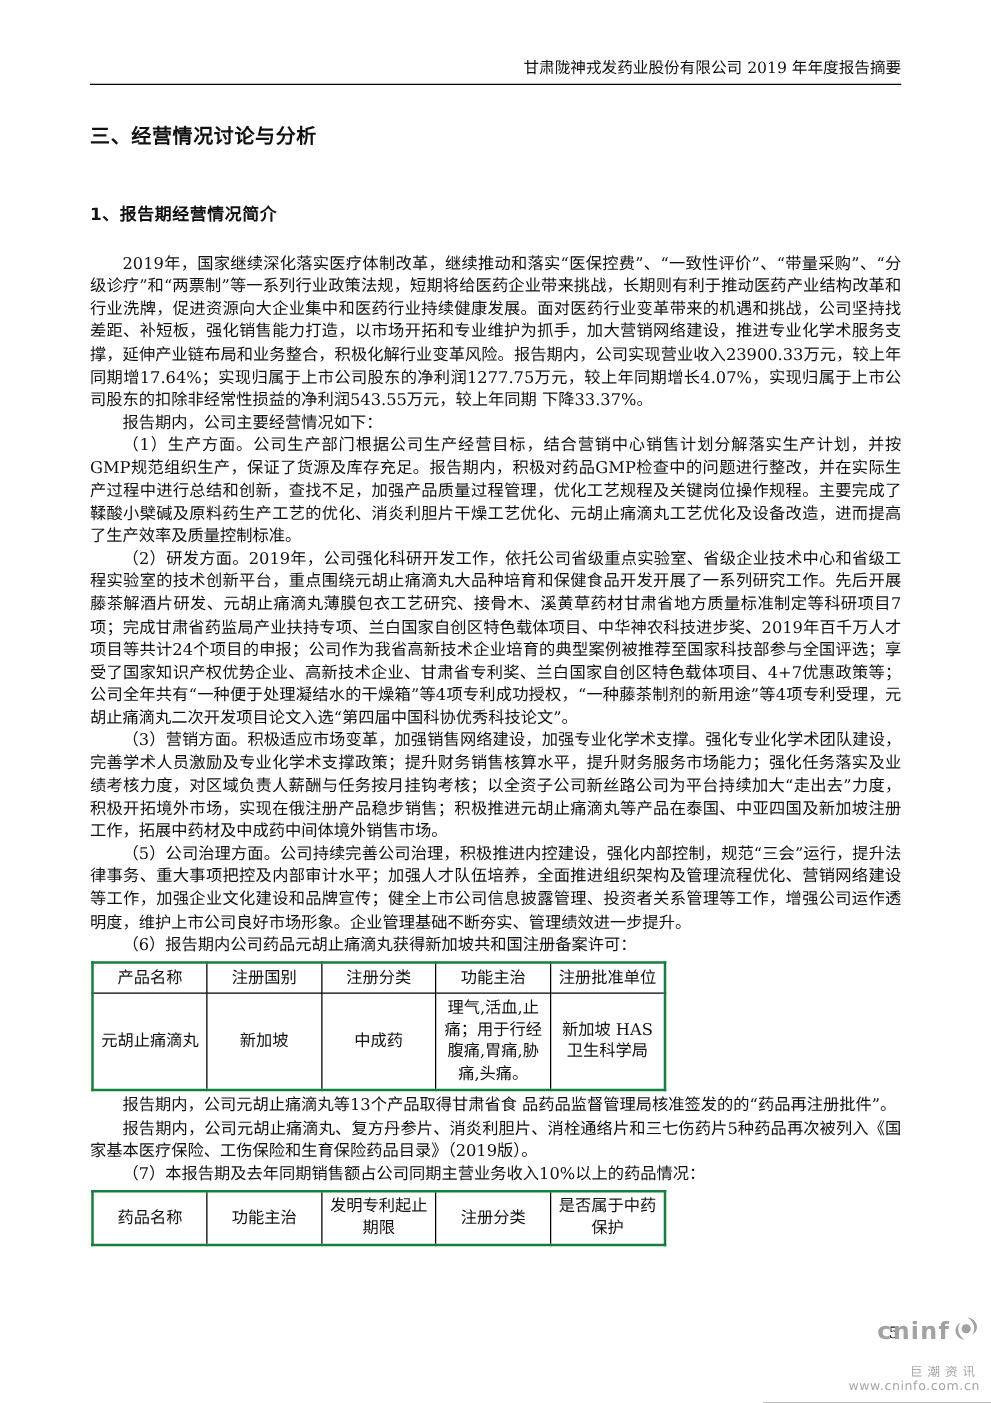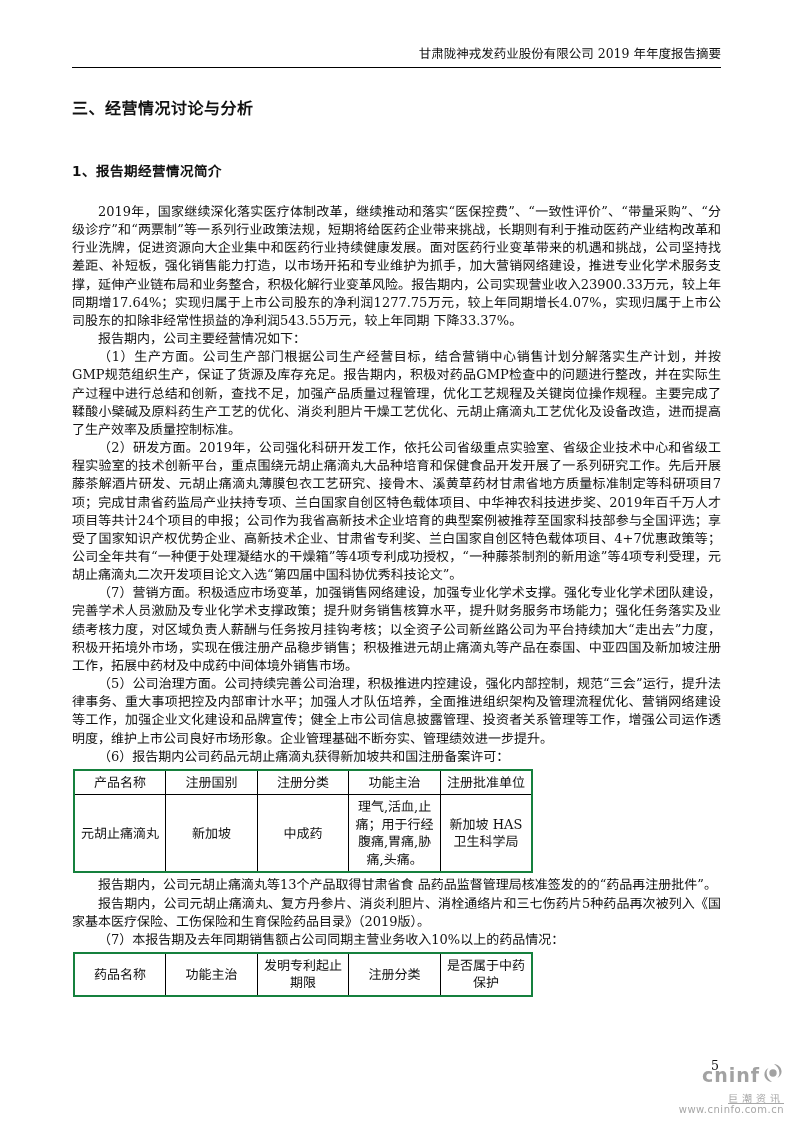--- a/index.html
+++ b/index.html
@@ -41,21 +41,21 @@
   .page-num {
     position:absolute; right:74px; bottom:49px; font-size:12.5px; color:#111;
   }
   .watermark {
     position:absolute; right:9px; bottom:7px; text-align:right;
     font-family:"DejaVu Sans","Liberation Sans",sans-serif; color:#a6a6a6;
     line-height:1.1;
   }
   .watermark .brand-row { display:flex; align-items:center; justify-content:flex-end; gap:2px; }
   .watermark .brand { font-size:19px; font-weight:bold; letter-spacing:1px; color:#a2a2a2;text-align:right; }
-  .watermark .cn-name { font-size:10px; letter-spacing:4px; margin-top:6px;text-decoration:underline; }
+  .watermark .cn-name { font-size:10px; letter-spacing:4px; margin-top:16px; }
   .watermark .url { font-size:10px; letter-spacing:0.5px; margin-top:0; }
   .swirl-icon { display:inline-block; }
 </style>
 </head>
 <body>
 
 <div class="page">
 
   <div class="doc-header">
     <span>甘肃陇神戎发药业股份有限公司 2019 年年度报告摘要</span>
@@ -63,21 +63,21 @@
 
   <div class="section-title">三、经营情况讨论与分析</div>
 
   <div class="sub-title">1、报告期经营情况简介</div>
 
   <div class="body-text">
     <p>2019年，国家继续深化落实医疗体制改革，继续推动和落实“医保控费”、“一致性评价”、“带量采购”、“分级诊疗”和“两票制”等一系列行业政策法规，短期将给医药企业带来挑战，长期则有利于推动医药产业结构改革和行业洗牌，促进资源向大企业集中和医药行业持续健康发展。面对医药行业变革带来的机遇和挑战，公司坚持找差距、补短板，强化销售能力打造，以市场开拓和专业维护为抓手，加大营销网络建设，推进专业化学术服务支撑，延伸产业链布局和业务整合，积极化解行业变革风险。报告期内，公司实现营业收入23900.33万元，较上年同期增17.64%；实现归属于上市公司股东的净利润1277.75万元，较上年同期增长4.07%，实现归属于上市公司股东的扣除非经常性损益的净利润543.55万元，较上年同期 下降33.37%。</p>
     <p>报告期内，公司主要经营情况如下：</p>
     <p>（1）生产方面。公司生产部门根据公司生产经营目标，结合营销中心销售计划分解落实生产计划，并按GMP规范组织生产，保证了货源及库存充足。报告期内，积极对药品GMP检查中的问题进行整改，并在实际生产过程中进行总结和创新，查找不足，加强产品质量过程管理，优化工艺规程及关键岗位操作规程。主要完成了鞣酸小檗碱及原料药生产工艺的优化、消炎利胆片干燥工艺优化、元胡止痛滴丸工艺优化及设备改造，进而提高了生产效率及质量控制标准。</p>
     <p>（2）研发方面。2019年，公司强化科研开发工作，依托公司省级重点实验室、省级企业技术中心和省级工程实验室的技术创新平台，重点围绕元胡止痛滴丸大品种培育和保健食品开发开展了一系列研究工作。先后开展藤茶解酒片研发、元胡止痛滴丸薄膜包衣工艺研究、接骨木、溪黄草药材甘肃省地方质量标准制定等科研项目7项；完成甘肃省药监局产业扶持专项、兰白国家自创区特色载体项目、中华神农科技进步奖、2019年百千万人才项目等共计24个项目的申报；公司作为我省高新技术企业培育的典型案例被推荐至国家科技部参与全国评选；享受了国家知识产权优势企业、高新技术企业、甘肃省专利奖、兰白国家自创区特色载体项目、4+7优惠政策等；公司全年共有“一种便于处理凝结水的干燥箱”等4项专利成功授权，“一种藤茶制剂的新用途”等4项专利受理，元胡止痛滴丸二次开发项目论文入选“第四届中国科协优秀科技论文”。</p>
-    <p>（7）营销方面。积极适应市场变革，加强销售网络建设，加强专业化学术支撑。强化专业化学术团队建设，完善学术人员激励及专业化学术支撑政策；提升财务销售核算水平，提升财务服务市场能力；强化任务落实及业绩考核力度，对区域负责人薪酬与任务按月挂钩考核；以全资子公司新丝路公司为平台持续加大“走出去”力度，积极开拓境外市场，实现在俄注册产品稳步销售；积极推进元胡止痛滴丸等产品在泰国、中亚四国及新加坡注册工作，拓展中药材及中成药中间体境外销售市场。</p>
+    <p>（3）营销方面。积极适应市场变革，加强销售网络建设，加强专业化学术支撑。强化专业化学术团队建设，完善学术人员激励及专业化学术支撑政策；提升财务销售核算水平，提升财务服务市场能力；强化任务落实及业绩考核力度，对区域负责人薪酬与任务按月挂钩考核；以全资子公司新丝路公司为平台持续加大“走出去”力度，积极开拓境外市场，实现在俄注册产品稳步销售；积极推进元胡止痛滴丸等产品在泰国、中亚四国及新加坡注册工作，拓展中药材及中成药中间体境外销售市场。</p>
     <p>（5）公司治理方面。公司持续完善公司治理，积极推进内控建设，强化内部控制，规范“三会”运行，提升法律事务、重大事项把控及内部审计水平；加强人才队伍培养，全面推进组织架构及管理流程优化、营销网络建设等工作，加强企业文化建设和品牌宣传；健全上市公司信息披露管理、投资者关系管理等工作，增强公司运作透明度，维护上市公司良好市场形象。企业管理基础不断夯实、管理绩效进一步提升。</p>
     <p>（6）报告期内公司药品元胡止痛滴丸获得新加坡共和国注册备案许可：</p>
 
     <table class="doc-table">
       <colgroup>
           <col>
           <col>
           <col>
           <col>
           <col>

